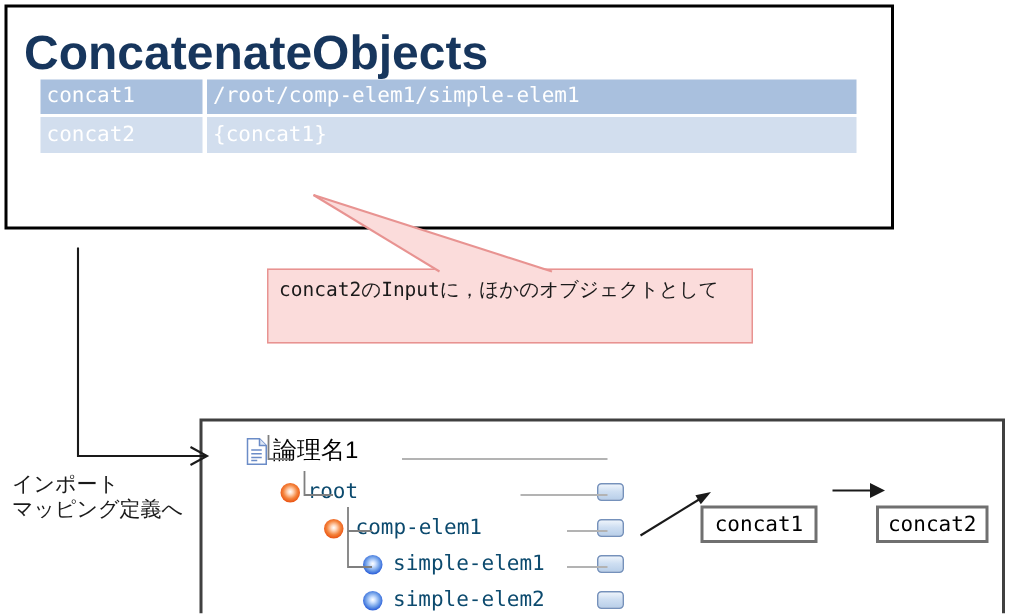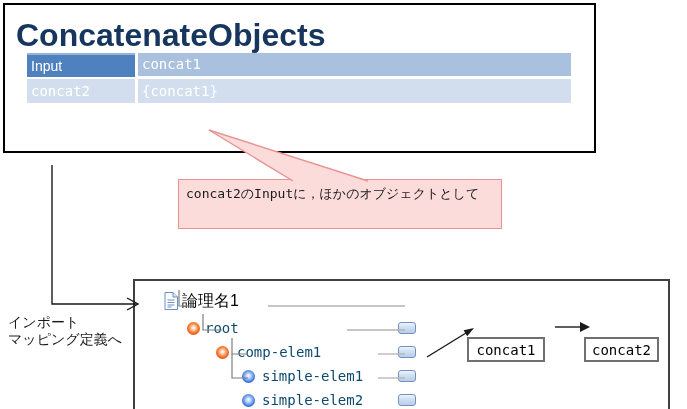--- a/index.html
+++ b/index.html
@@ -75,22 +75,22 @@
   .overlay{position:absolute;left:0;top:0;width:687px;height:409px;pointer-events:none;z-index:10;}
 </style>
 </head>
 <body>
 
 <div class="stage">
 
   <div class="top-box">
     <div class="title">ConcatenateObjects</div>
     <div class="def-table">
-      <div class="cell hdr">Input</div>
       <div class="cell r1 mono">concat1</div>
+      <div class="cell r1 mono">/root/comp-elem1/simple-elem1</div>
       <div class="cell r2 mono">concat2</div>
       <div class="cell r2 mono">{concat1}</div>
     </div>
   </div>
 
   <div class="callout">
     <div>concat2のInputに，ほかのオブジェクトとして</div>
   </div>
 
   <div class="import-label">

